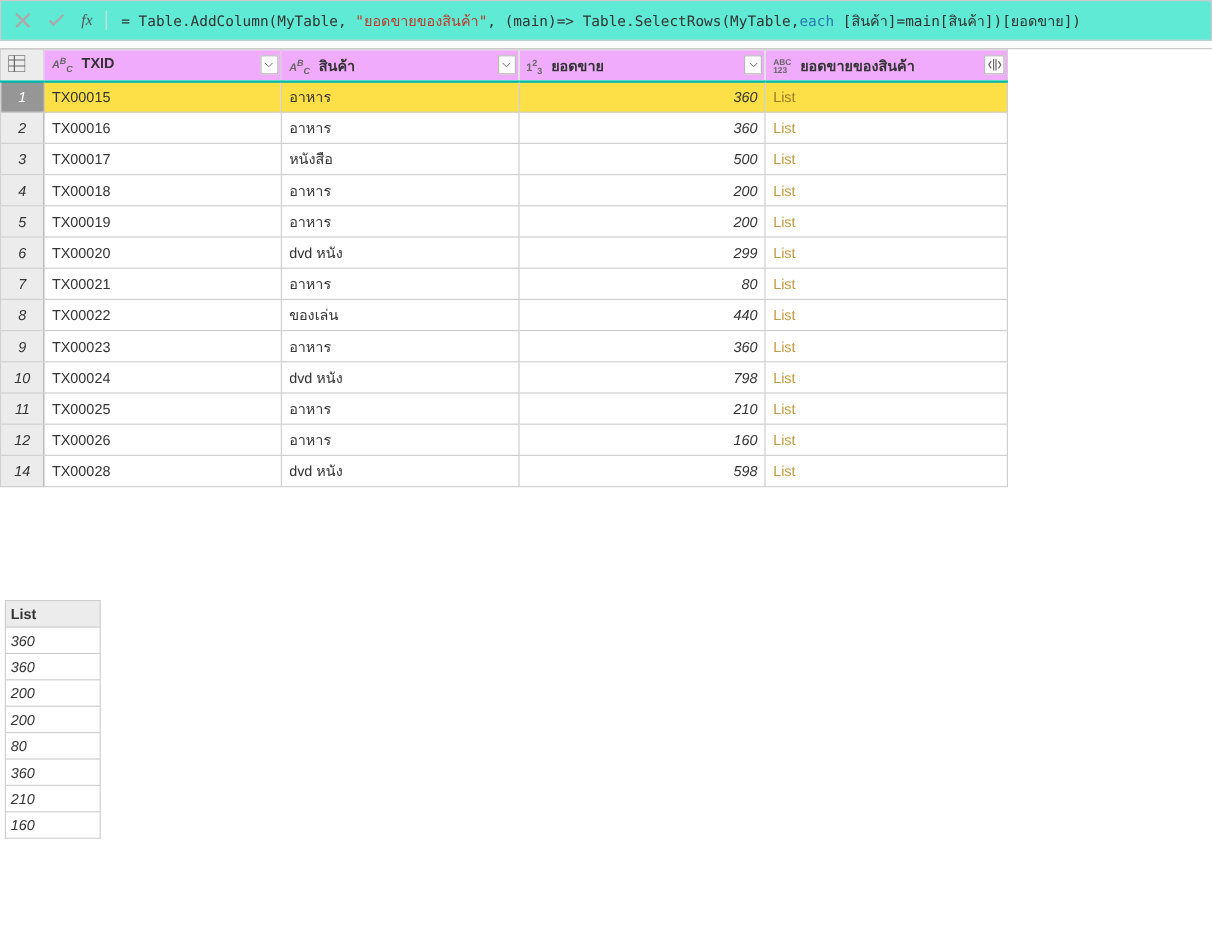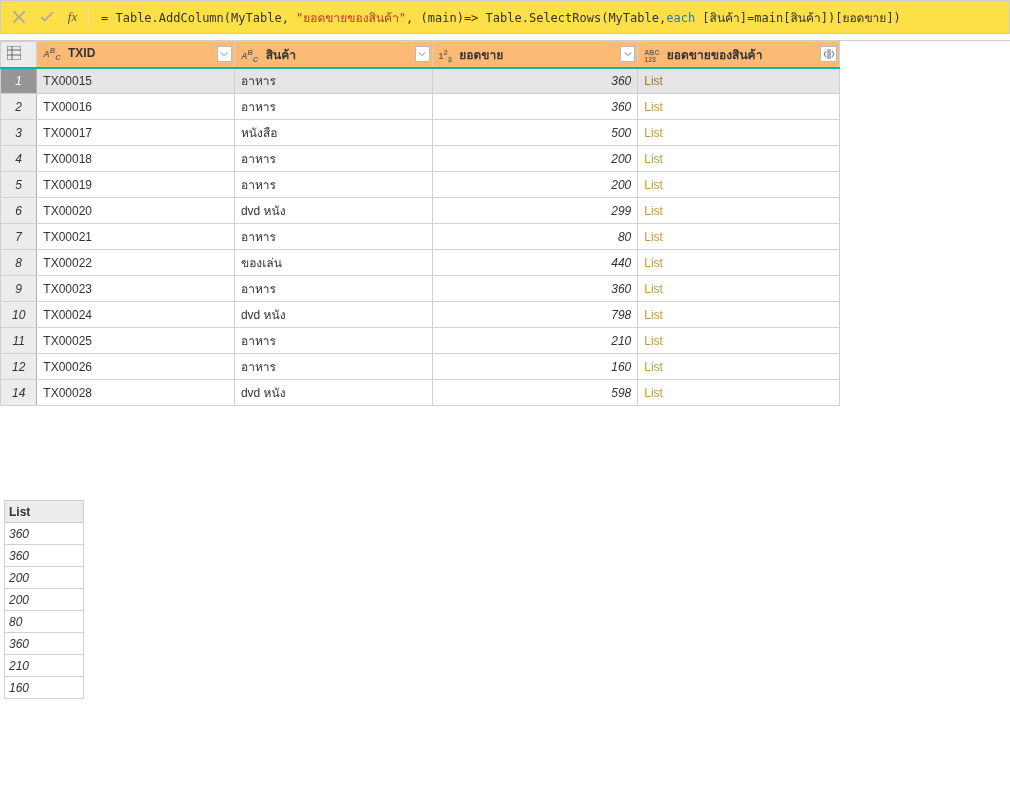--- a/index.html
+++ b/index.html
@@ -1,41 +1,41 @@
 <!DOCTYPE html>
 <html><head>
 <meta charset="utf-8">
 <style>
   * { box-sizing: border-box; margin: 0; padding: 0; }
   body { font-family: "Segoe UI", Tahoma, Arial, sans-serif; font-size: 12px; background: #fff; color: #333; width: 1010px; }
   
-  .formula-bar { display: flex; align-items: center; height: 34px; border: 1px solid #ccc; background: #fde047; padding: 2px 6px; gap: 4px; margin-bottom: 6px; }
+  .formula-bar { display: flex; align-items: center; height: 34px; border: 1px solid #ccc; background: #5eead4; padding: 2px 6px; gap: 4px; margin-bottom: 6px; }
   .formula-btn { width: 24px; height: 24px; display: flex; align-items: center; justify-content: center; color: #888; font-size: 14px; cursor: pointer; }
   .formula-btn svg { width: 14px; height: 14px; }
   .fx-label { font-style: italic; font-family: "Segoe UI", serif; font-size: 13px; color: #555; width: 26px; text-align: center; border-right: 1px solid #ddd; padding-right: 6px; margin-right: 4px; }
   .formula-text { flex: 1; font-family: Consolas, monospace; font-size: 12px; white-space: pre; overflow: hidden; padding-left: 4px; }
   .formula-text .kw-eq { color: #333; }
   .formula-text .fn { color: #333; }
   .formula-text .str { color: #c0392b; }
   .formula-text .kw { color: #2a7ab0; }
 
   .table-wrap { border-top: 1px solid #ccc; }
   table.data { border-collapse: collapse; width: 840px; }
   table.data th, table.data td { border: 1px solid #d0d0d0; height: 26px; padding: 0 6px; font-size: 12px; text-align: left; white-space: nowrap; }
-  table.data th { background: #fdba74; font-weight: 600; color: #333; border-bottom: 2px solid #01b8aa; position: relative; }
+  table.data th { background: #f0abfc; font-weight: 600; color: #333; border-bottom: 2px solid #01b8aa; position: relative; }
   table.data th.rownum-h { width: 36px; background: #ececec; }
   table.data th .type-icon { color: #666; font-size: 9px; margin-right: 4px; }
   table.data th .abc-icon { font-style: italic; }
   table.data th .dropdown { position: absolute; right: 2px; top: 4px; width: 15px; height: 16px; border: 1px solid #bbb; background: #fff; display: flex; align-items: center; justify-content: center; }
   table.data th .dropdown svg { width: 8px; height: 8px; fill: #666; }
   table.data th .expand-icon { position: absolute; right: 2px; top: 4px; width: 17px; height: 16px; border: 1px solid #bbb; background: #fff; display: flex; align-items: center; justify-content: center; font-size: 9px; color: #555; }
   table.data td.rownum { background: #ececec; text-align: center; font-style: italic; color: #333; border-right: 1px solid #b0b0b0; }
   table.data td.num { text-align: right; font-style: italic; color: #333; }
   table.data td.link { color: #c19a3f; }
-  table.data tr.sel td { background: #e5e5e5; }
+  table.data tr.sel td { background: #fde047; }
   table.data tr.sel td.rownum { background: #969696; color: #fff; }
   table.data tr.sel td.link { color: #9c7a2e; }
   
   th.col-id { width: 196px; }
   th.col-prod { width: 196px; }
   th.col-sales { width: 204px; }
   th.col-list { width: 200px; }
   
   .preview-wrap { margin-top: 90px; padding: 4px; }
   table.preview { border-collapse: collapse; width: 80px; }

